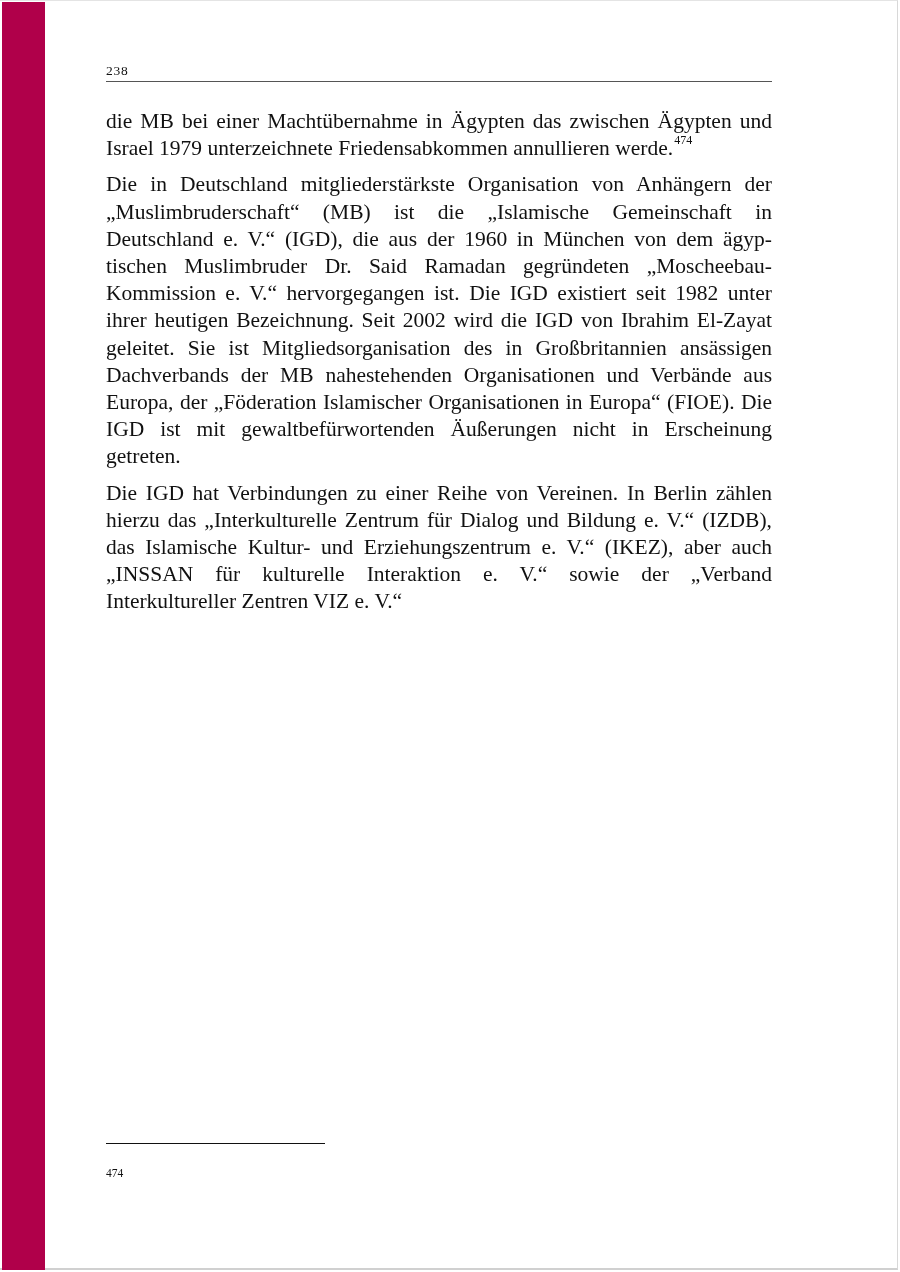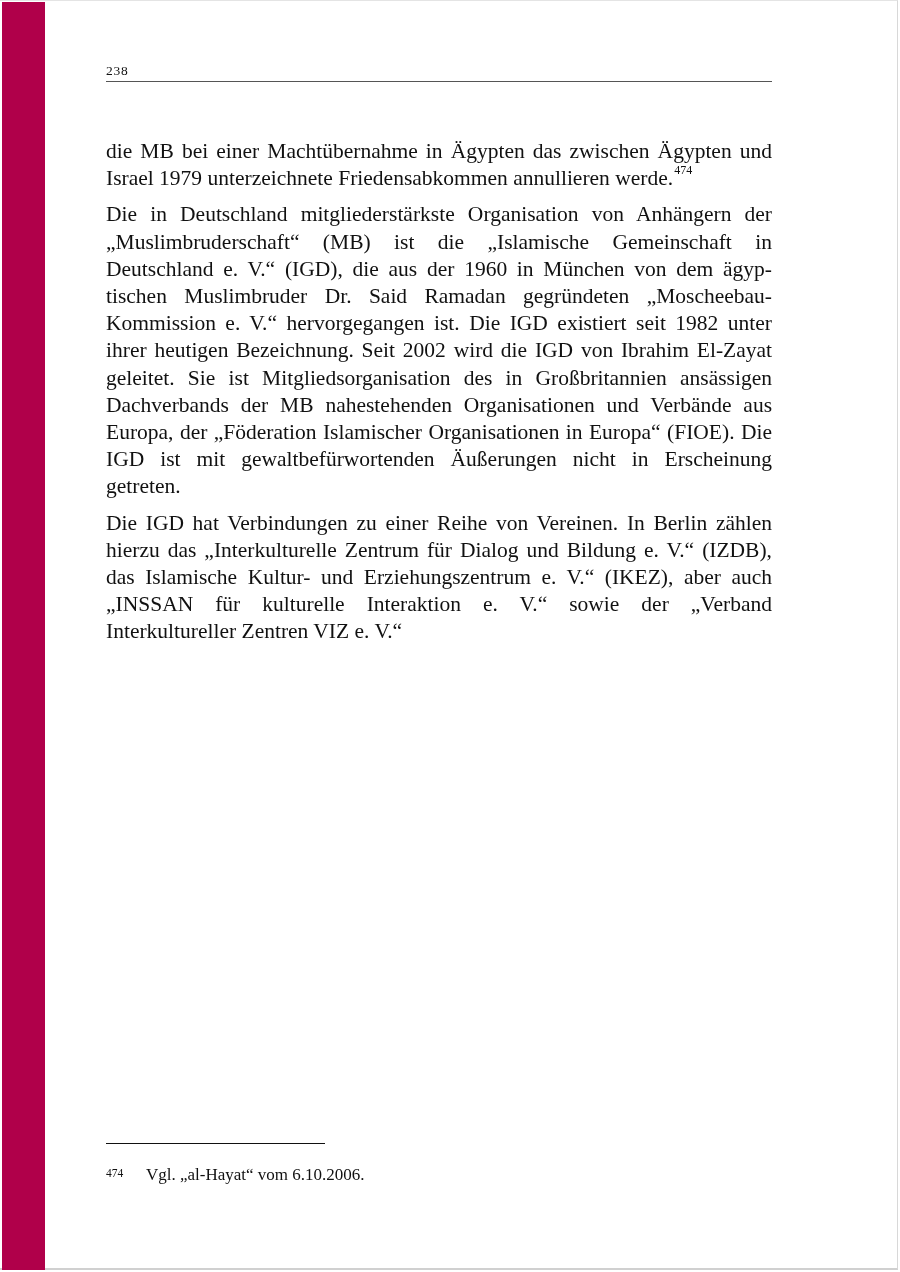--- a/index.html
+++ b/index.html
@@ -50,21 +50,20 @@
     .running-header .page-number {
       letter-spacing: 0.8px;
     }
     .body-text {
       position: absolute;
       left: 106px;
       top: 108px;
       width: 666px;
       font-size: 21.5px;
       line-height: 27.2px;
-      margin-top: 30px;
     }
     .body-text p {
       margin: 0 0 9px 0;
       text-align: justify;
       hyphens: manual;
     }
     .body-text p.first {
       text-align-last: left;
     }
     .fn-ref {
@@ -112,14 +111,13 @@
 <div class="body-text">
   <p class="first"><span>die MB bei einer Machtübernahme in Ägypten das zwischen Ägypten und Israel 1979 unterzeichnete Friedensabkommen annullieren werde.</span><span class="fn-ref">474</span></p>
   <p>Die in Deutschland mitgliederstärkste Organisation von Anhängern der „Muslimbruderschaft“ (MB) ist die „Islamische Gemeinschaft in Deutschland e. V.“ (IGD), die aus der 1960 in München von dem ägyp­tischen Muslimbruder Dr. Said Ramadan gegründeten „Moscheebau-Kommission e. V.“ hervorgegangen ist. Die IGD existiert seit 1982 unter ihrer heutigen Bezeichnung. Seit 2002 wird die IGD von Ibrahim El-Zayat geleitet. Sie ist Mitgliedsorganisation des in Großbritannien an­sässigen Dachverbands der MB nahestehenden Organisationen und Verbände aus Europa, der „Föderation Islamischer Organisationen in Europa“ (FIOE). Die IGD ist mit gewaltbefürwortenden Äußerungen nicht in Erscheinung getreten.</p>
   <p>Die IGD hat Verbindungen zu einer Reihe von Vereinen. In Berlin zählen hierzu das „Interkulturelle Zentrum für Dialog und Bildung e. V.“ (IZDB), das Islamische Kultur- und Erziehungszentrum e. V.“ (IKEZ), aber auch „INSSAN für kulturelle Interaktion e. V.“ sowie der „Verband Interkultureller Zentren VIZ e. V.“</p>
 </div>
 
 <div class="footnote-rule"></div>
 
 <div class="footnote">
   <span class="fn-number">474</span>
-  <span class="fn-text">Vgl. „al-Hayat“ vom 6.10.2006.</span>
 </div>
 
 </body></html>

